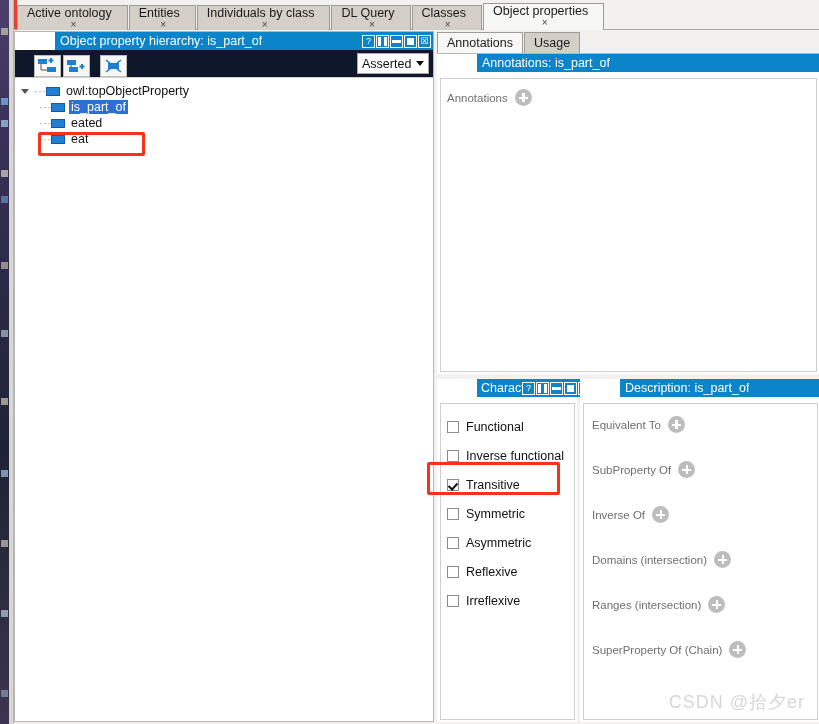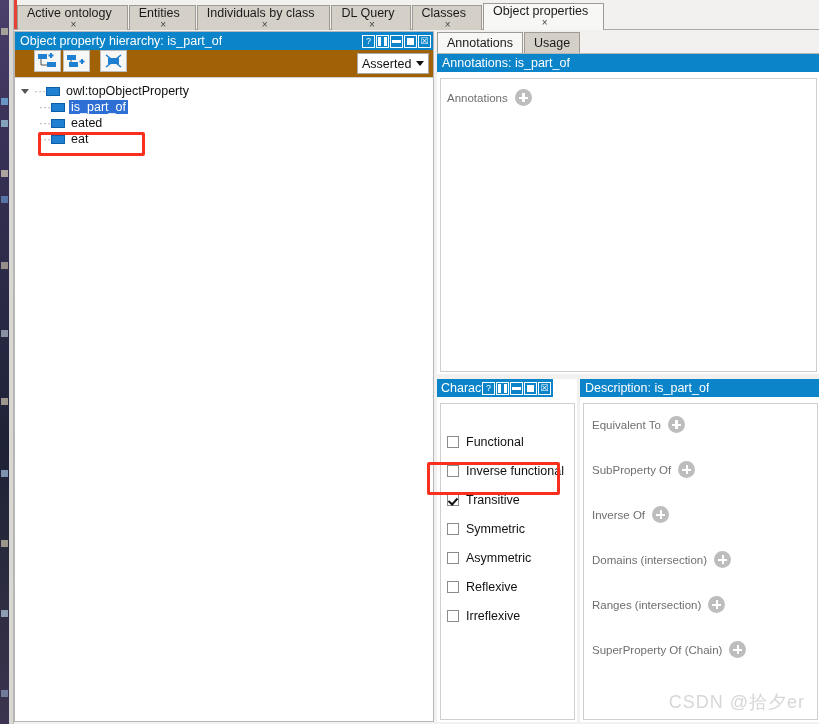--- a/index.html
+++ b/index.html
@@ -94,20 +94,21 @@
   .panel-title {
     height: 18px;
     background: #0b84c9;
     color: #ffffff;
     display: flex;
     align-items: center;
     padding-left: 5px;
     font-size: 12.5px;
     white-space: nowrap;
     overflow: hidden;
+    margin-left: 40px;
   }
   .panel-title .ptitle-text { flex: 0 1 auto; overflow: hidden; text-overflow: clip; white-space: nowrap; }
   .win-ctrls {
     margin-left: auto;
     display: flex;
     align-items: center;
     gap: 1px;
     padding-right: 2px;
     flex: 0 0 auto;
   }
@@ -142,24 +143,24 @@
     left: 2px; right: 2px; top: 2px; bottom: 2px; background: #ffffff;
   }
 
   
   #hierarchy-panel {
     left: 14px; top: 31px;
     width: 420px; height: 691px;
   }
   .tree-toolbar {
     height: 28px;
-    background: #a16207;
+    background: #0f172a;
     border-bottom: 1px solid #d2d0cd;
     display: flex;
-    align-items: flex-start;
+    align-items: flex-end;
     padding: 0 19px;
     position: relative;
   }
   .tbtn {
     width: 27px; height: 22px;
     border: 1px solid #bdbdbd;
     background: #f7f7f6;
     margin-right: 2px;
     position: relative;
     cursor: pointer;
@@ -322,21 +323,21 @@
     left: 437px; top: 379px;
     width: 140px; height: 343px;
     border: none;
   }
   #characteristics-panel .panel-title { width: 116px; padding-left: 4px; }
   .charac-body {
     position: absolute;
     left: 3px; right: 2px; top: 24px; bottom: 2px;
     background: #ffffff;
     border: 1px solid #cfcfcf;
-    padding-top: 23px;
+    padding-top: 8px;
   }
   .check-row {
     display: flex;
     align-items: center;
     height: 29px;
     padding-left: 6px;
     font-size: 12.5px;
     color: #111;
     cursor: pointer;
     white-space: nowrap;

